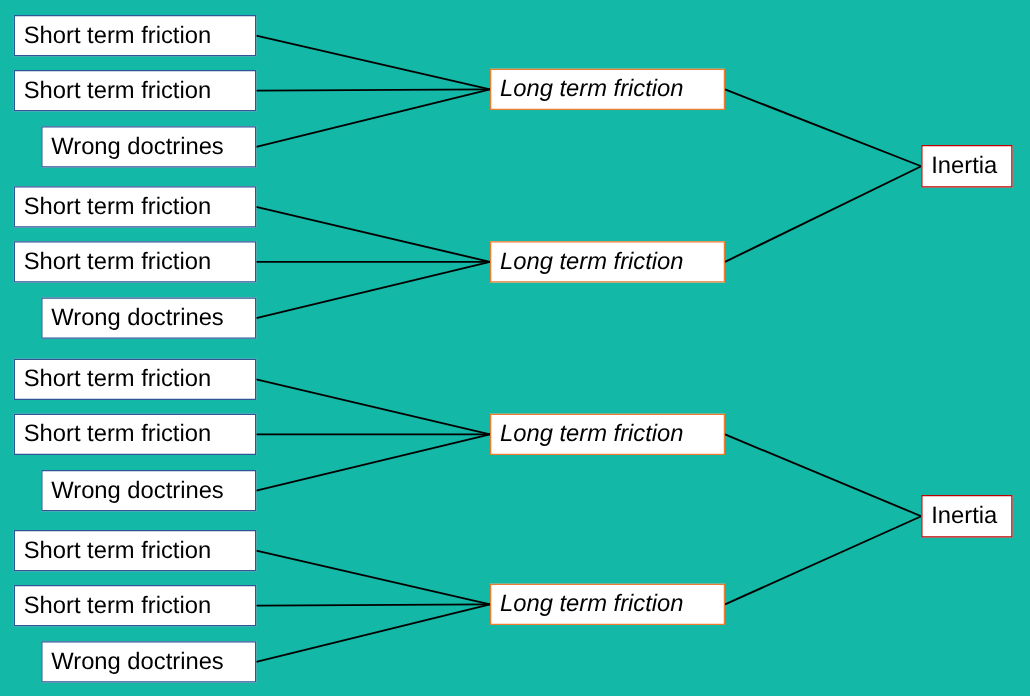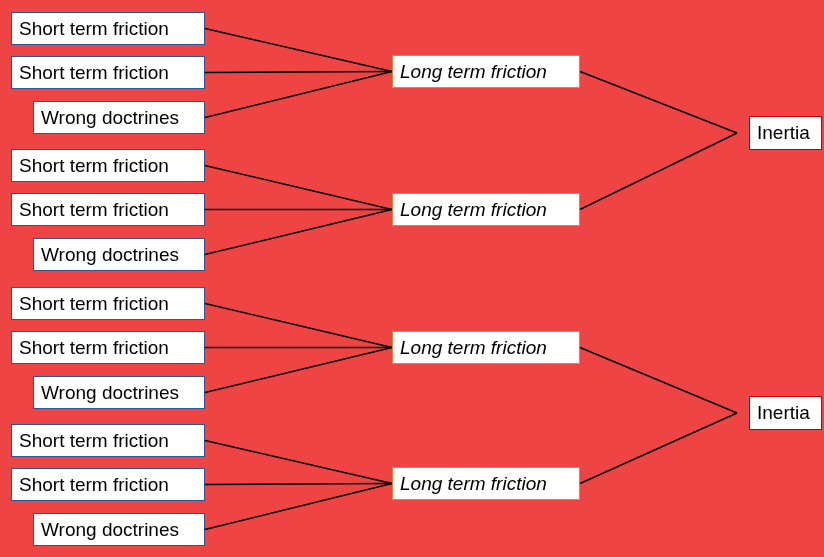--- a/index.html
+++ b/index.html
@@ -4,21 +4,21 @@
 <style>
   html, body {
     margin: 0;
     padding: 0;
     background: #ffffff;
   }
   .canvas {
     position: relative;
     width: 824px;
     height: 557px;
-    background: #ef4444;
+    background: #14b8a6;
     font-family: "Liberation Sans", sans-serif;
     overflow: hidden;
   }
   svg.connectors {
     position: absolute;
     top: 0;
     left: 0;
     width: 824px;
     height: 557px;
   }
@@ -30,21 +30,21 @@
     background: #ffffff;
     border: 1px solid #000;
     padding-left: 7px;
     padding-right: 4px;
     font-size: 19px;
     color: #000000;
     white-space: nowrap;
   }
   .node.left  { border-color: #2f5597; }
   .node.mid   { border-color: #ed7d31; font-style: italic; }
-  .node.right { border-color: #c00000; margin-left: 12px; }
+  .node.right { border-color: #c00000; }
 </style>
 </head>
 <body>
 
 <div class="canvas">
 
   <svg class="connectors" viewBox="0 0 824 557" xmlns="http://www.w3.org/2000/svg">
     <g stroke="#000000" stroke-width="1.5">
 
       <line x1="205" y1="28.5" x2="392" y2="71.5"></line>

